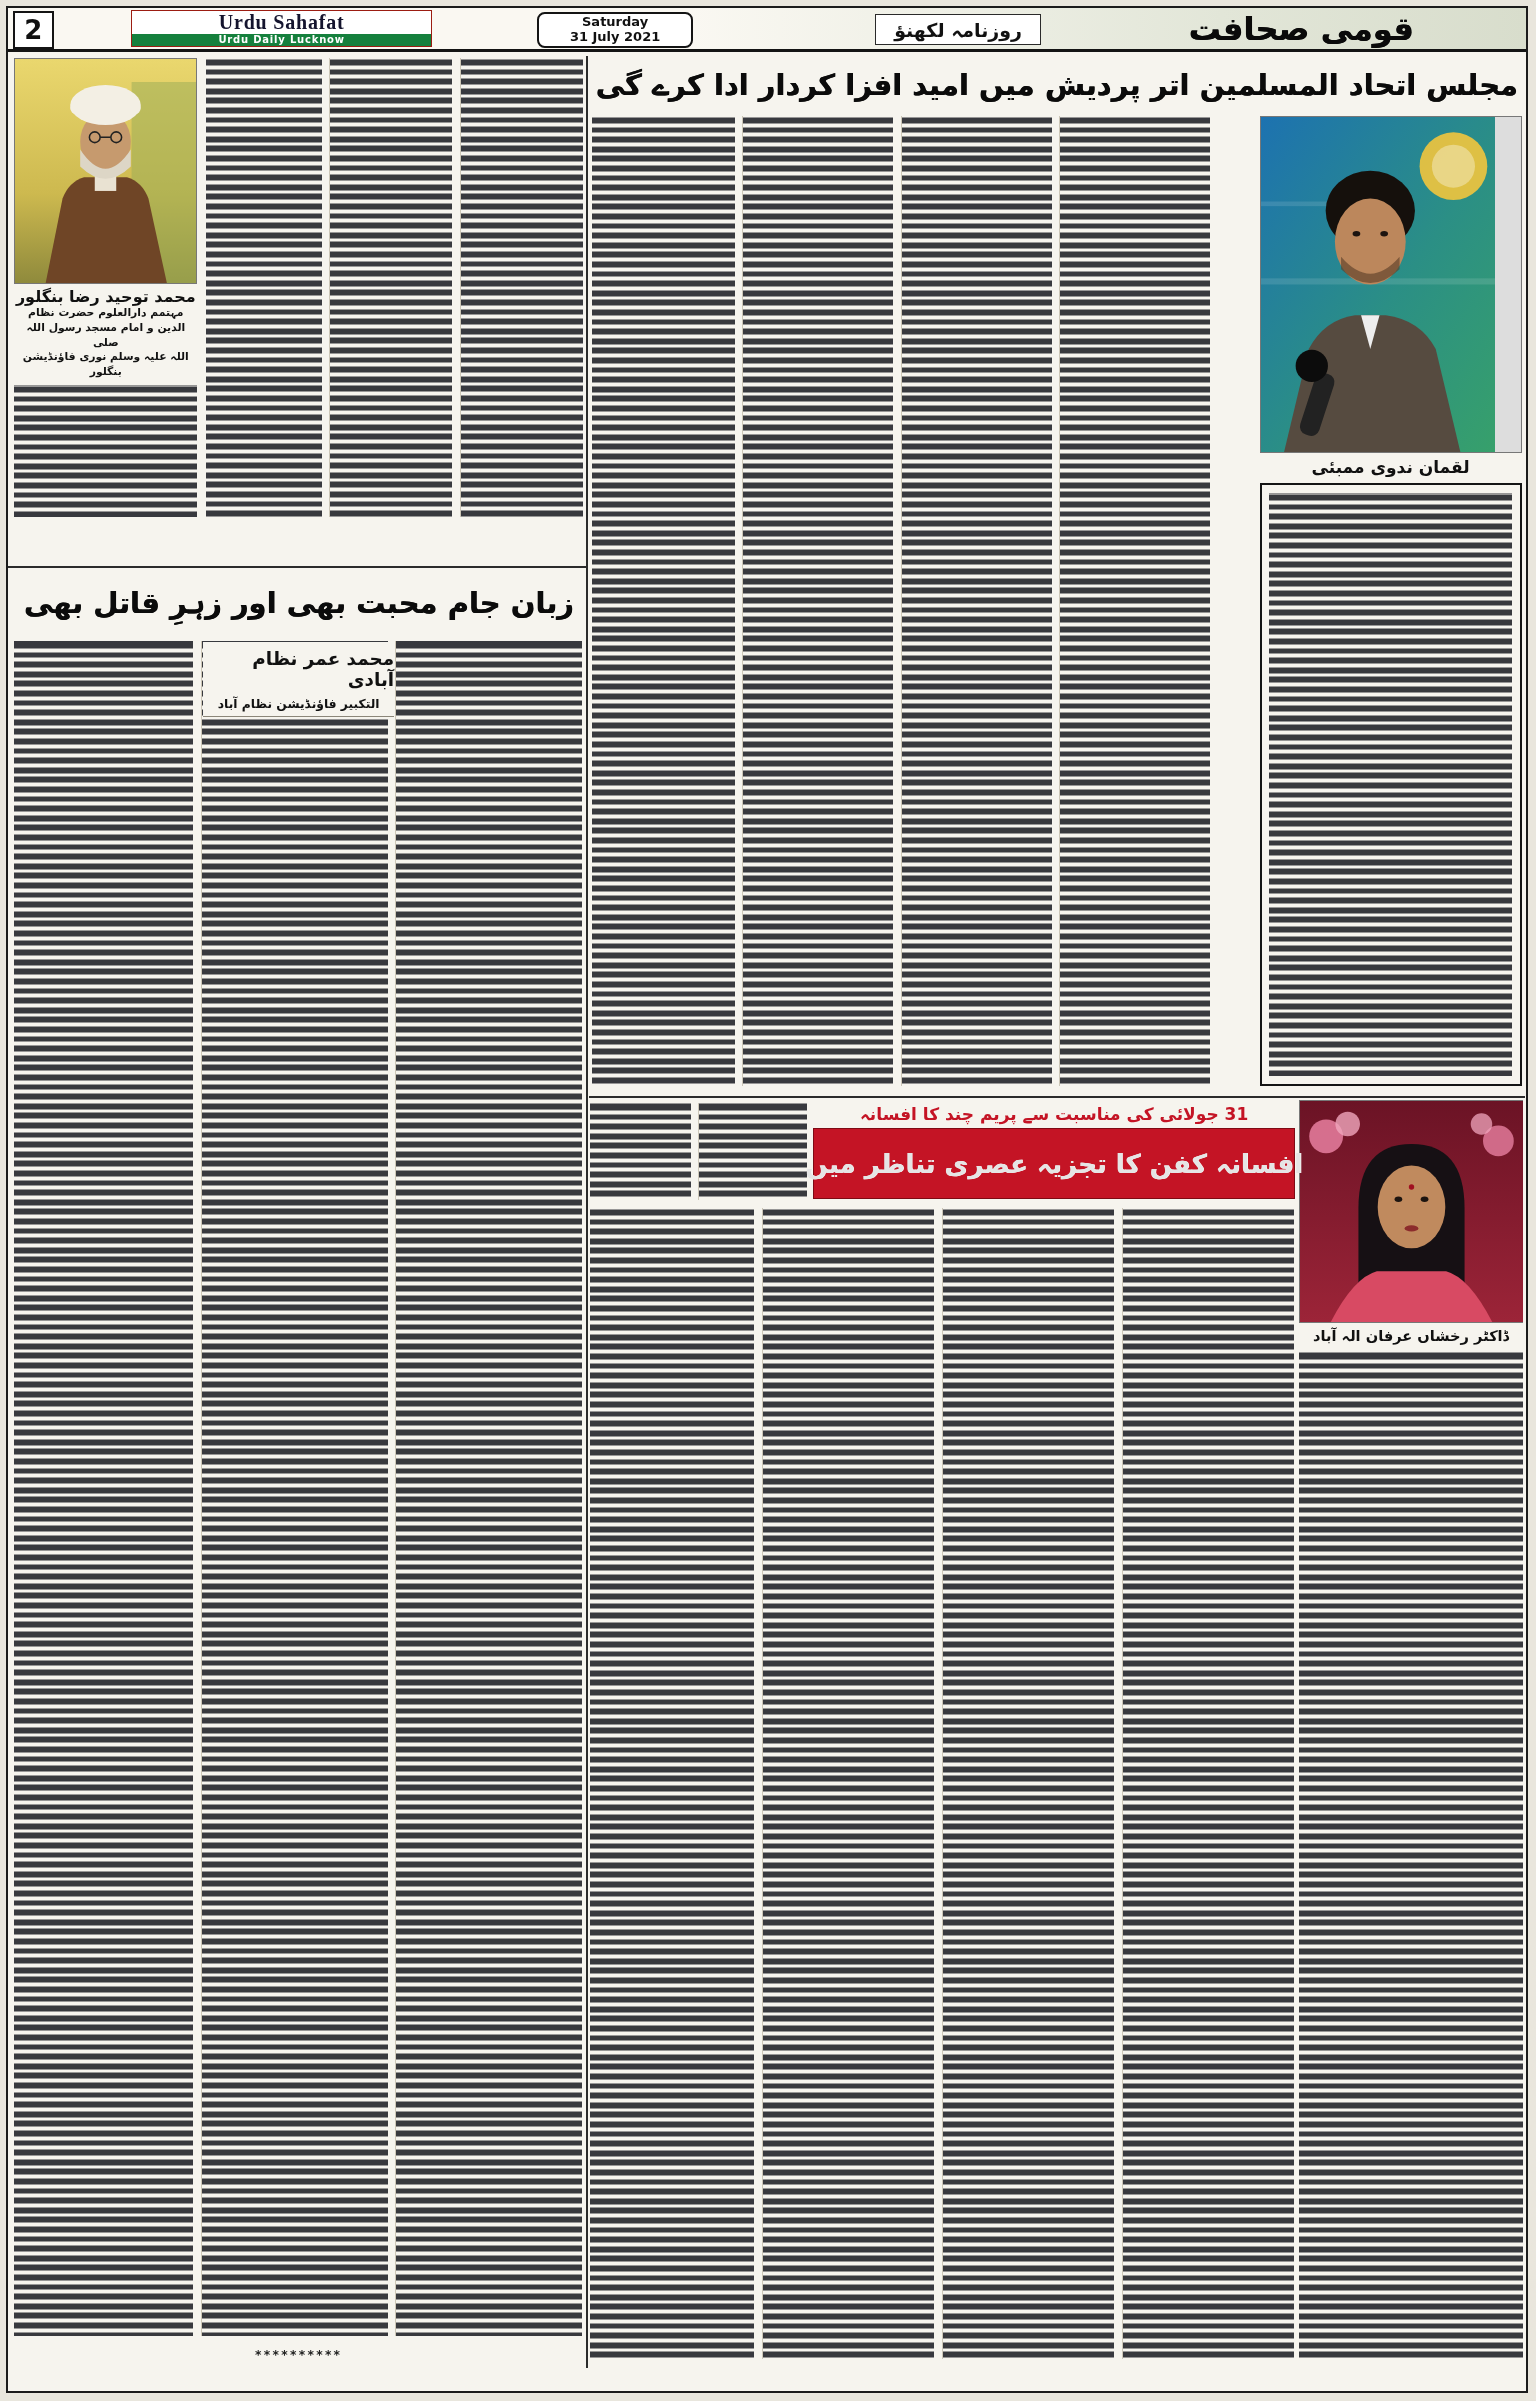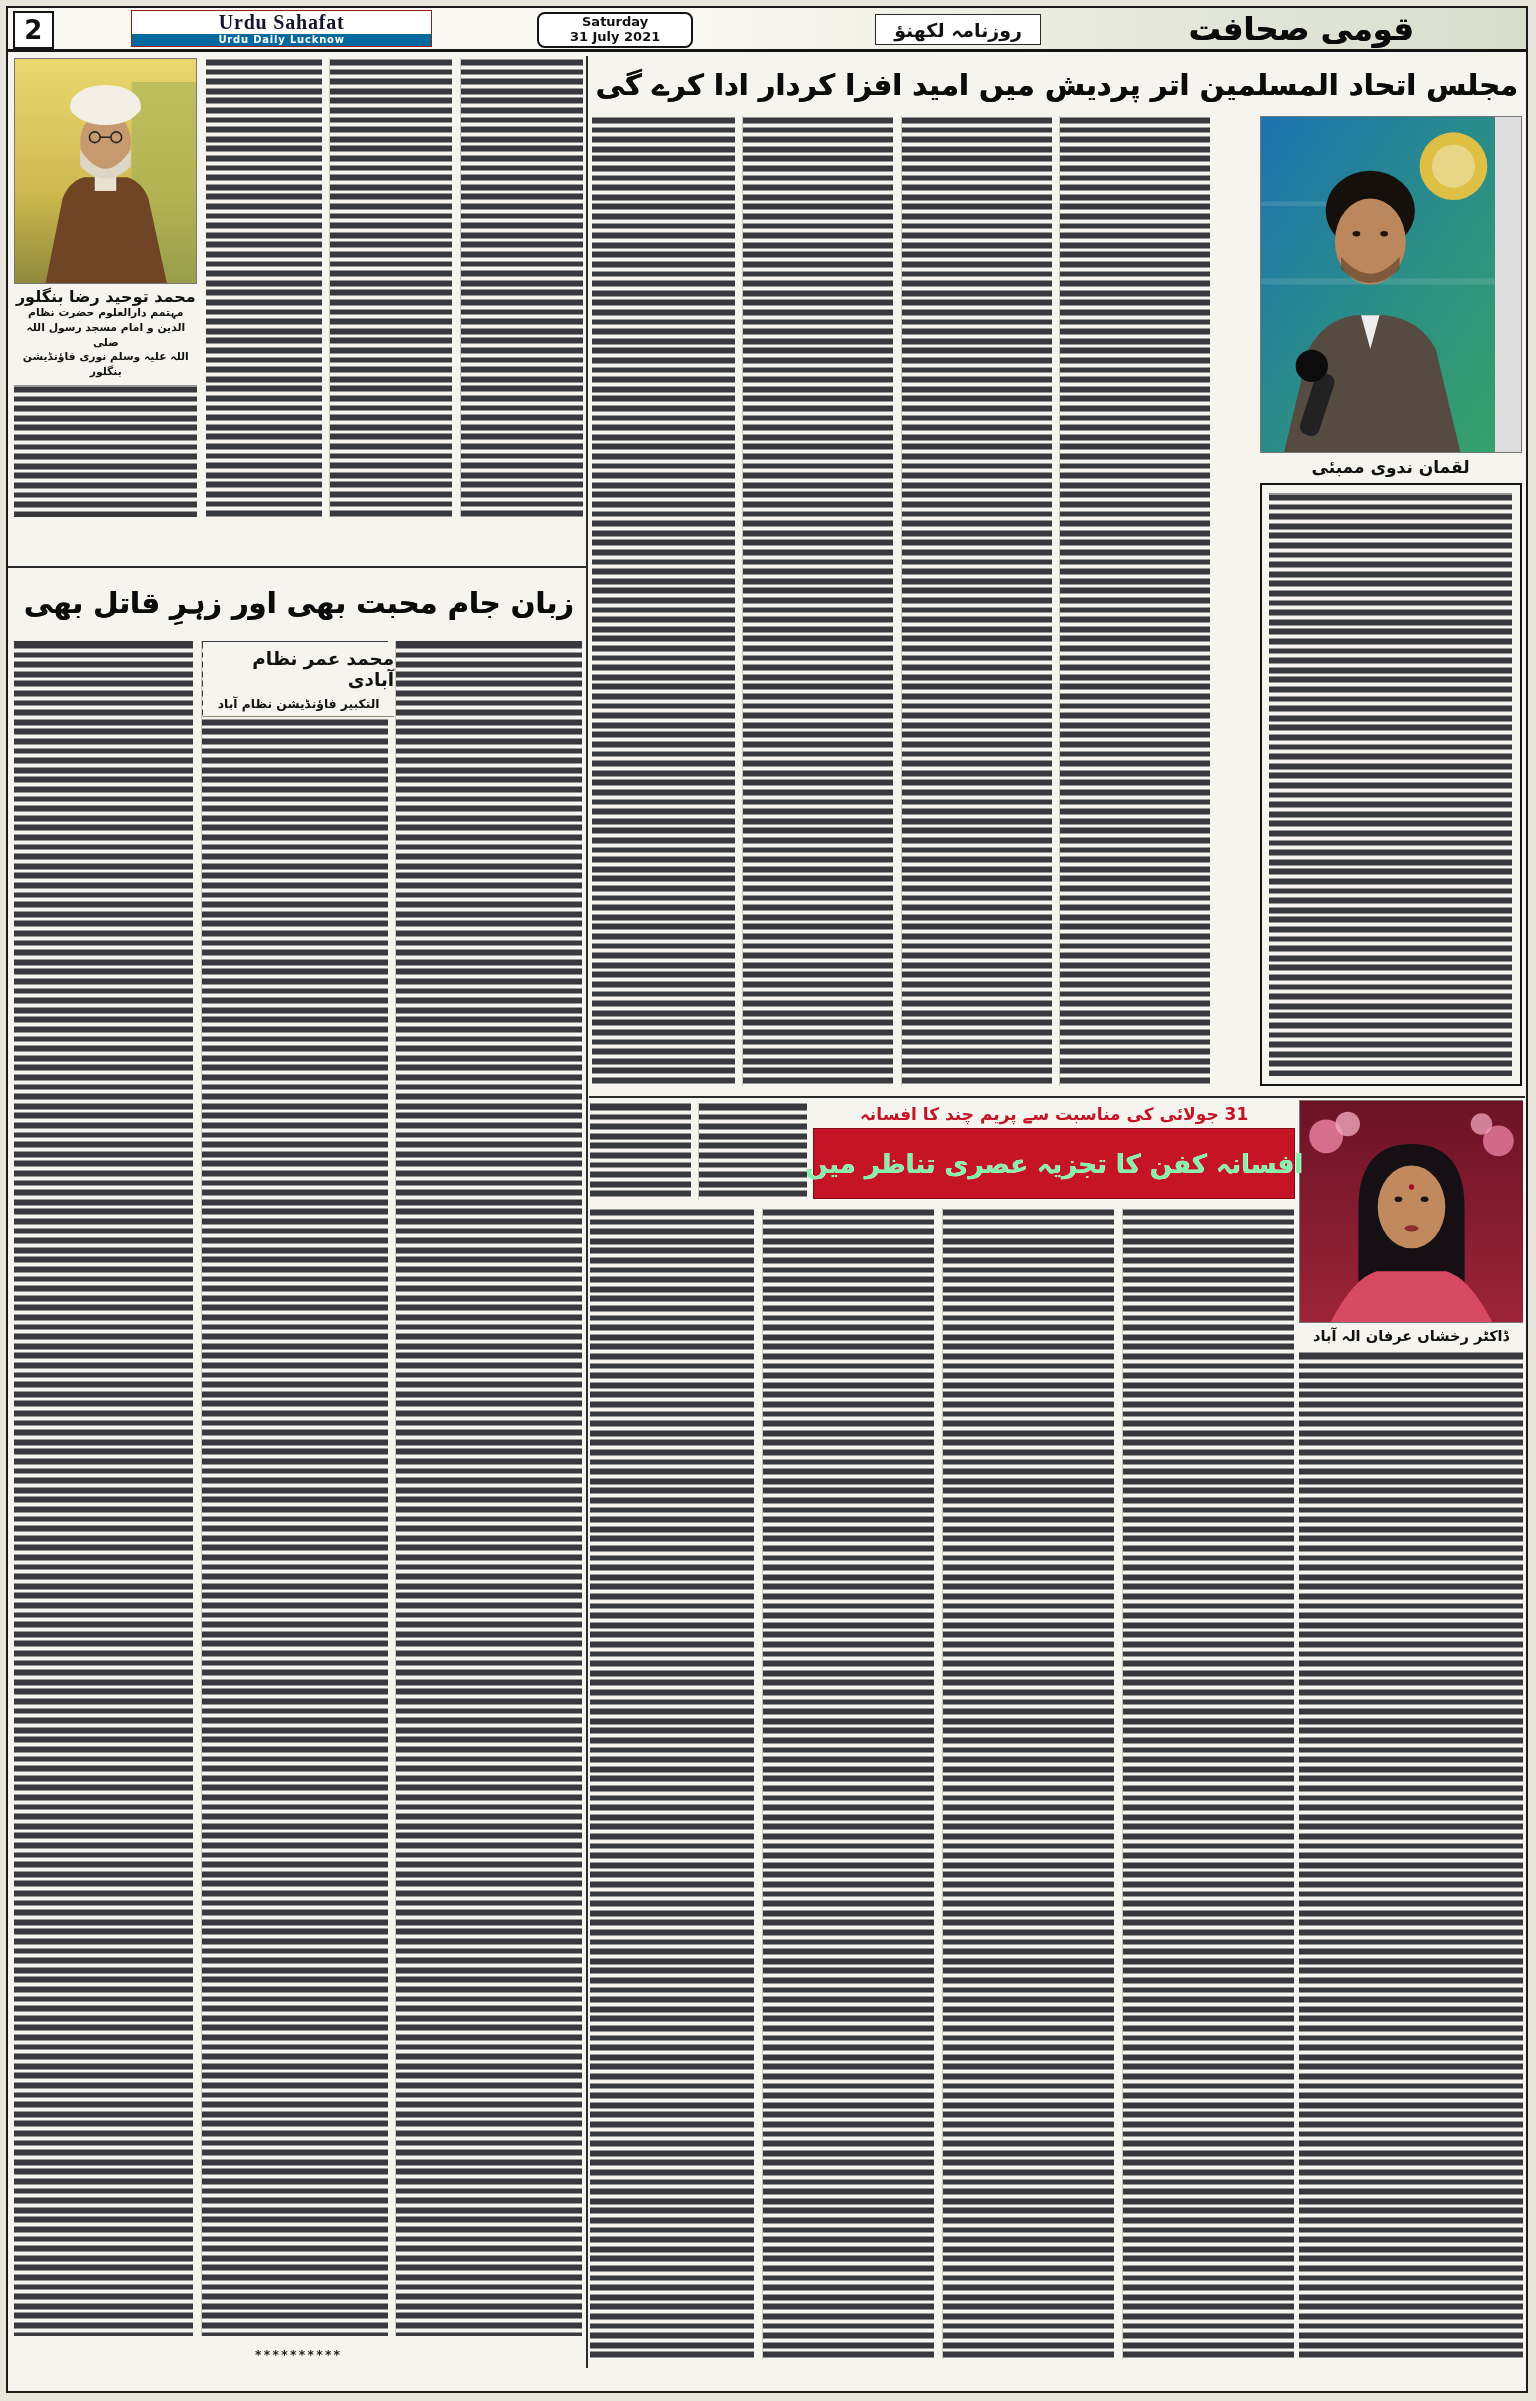--- a/index.html
+++ b/index.html
@@ -12,21 +12,21 @@
   .hdr{position:absolute;left:0;top:0;width:100%;height:41px;
        background:linear-gradient(90deg,#faf8f2 45%,#e2e6d8 80%,#d8ddcc);}
   .pagenum{position:absolute;left:4.6px;top:3.1px;width:37px;height:34px;border:2.3px solid #141414;
            background:#fff;display:flex;align-items:center;justify-content:center;
            font-size:26px;font-weight:bold;}
   .masthead{position:absolute;left:123px;top:1.5px;width:301px;height:37px;border:1.5px solid #9c1d12;
             background:#fff;display:flex;flex-direction:column;box-sizing:border-box;}
   .mh-title{flex:1;display:flex;align-items:center;justify-content:center;
             font-family:"Liberation Serif","DejaVu Serif",serif;
             font-size:20px;font-weight:bold;color:#14142e;letter-spacing:0.8px;}
-  .mh-sub{height:14.6px;background:#0369a1;color:#fff;display:flex;align-items:center;
+  .mh-sub{height:14.6px;background:#15803d;color:#fff;display:flex;align-items:center;
           justify-content:center;font-size:10px;font-weight:bold;letter-spacing:0.8px;}
   .datebox{position:absolute;left:529px;top:3.8px;width:152px;height:32px;border:2.3px solid #141414;
            border-radius:7.7px;background:#fff;display:flex;flex-direction:column;align-items:center;
            justify-content:center;font-size:13px;font-weight:bold;line-height:1.15;}
   .centermark{position:absolute;left:867px;top:6.1px;width:164px;height:29px;border:1.5px solid #2a2a2a;
               background:#fff;display:flex;align-items:center;justify-content:center;
               font-size:19px;font-weight:bold;}
   .urdutitle{position:absolute;right:7.7px;top:1.5px;width:330px;height:38px;display:flex;
              align-items:center;justify-content:flex-end;font-size:32px;font-weight:bold;
              color:#0a0a0a;text-shadow:0.5px 0 #0a0a0a;}
@@ -90,21 +90,21 @@
   .sec-kafan{position:absolute;left:582px;top:1092px;width:933px;height:1266px;}
   .kafan-photocol{position:absolute;right:0;top:0;width:224px;display:flex;flex-direction:column;}
   .kafan-caption{font-size:14.6px;margin:3.8px 0 3.1px;}
   .kafan-photocol .fill{height:1009px;margin-top:4.6px;}
   .kafan-mini{position:absolute;left:0;top:3.1px;width:217px;height:97px;}
   .kafan-head{position:absolute;left:223px;top:0;width:482px;}
   .kafan-kicker{height:28px;display:flex;align-items:center;justify-content:center;
                 font-size:17px;font-weight:bold;color:#c41425;white-space:nowrap;}
   .kafan-redbox{height:71px;background:#c41425;border:1.5px solid #7e0a14;
                 display:flex;align-items:center;justify-content:center;box-sizing:border-box;}
-  .kafan-redbox .hl{color:#86efac;text-shadow:0.5px 0 #fff;font-size:26px;}
+  .kafan-redbox .hl{color:#e5e5e5;text-shadow:0.5px 0 #fff;font-size:26px;}
   .kafan-main{position:absolute;left:0;top:108px;width:704px;height:1151px;}
 
   .col.fill{min-height:100%;}
 </style>
 </head>
 <body>
 
 <div class="page">
   <div class="frame">
 

